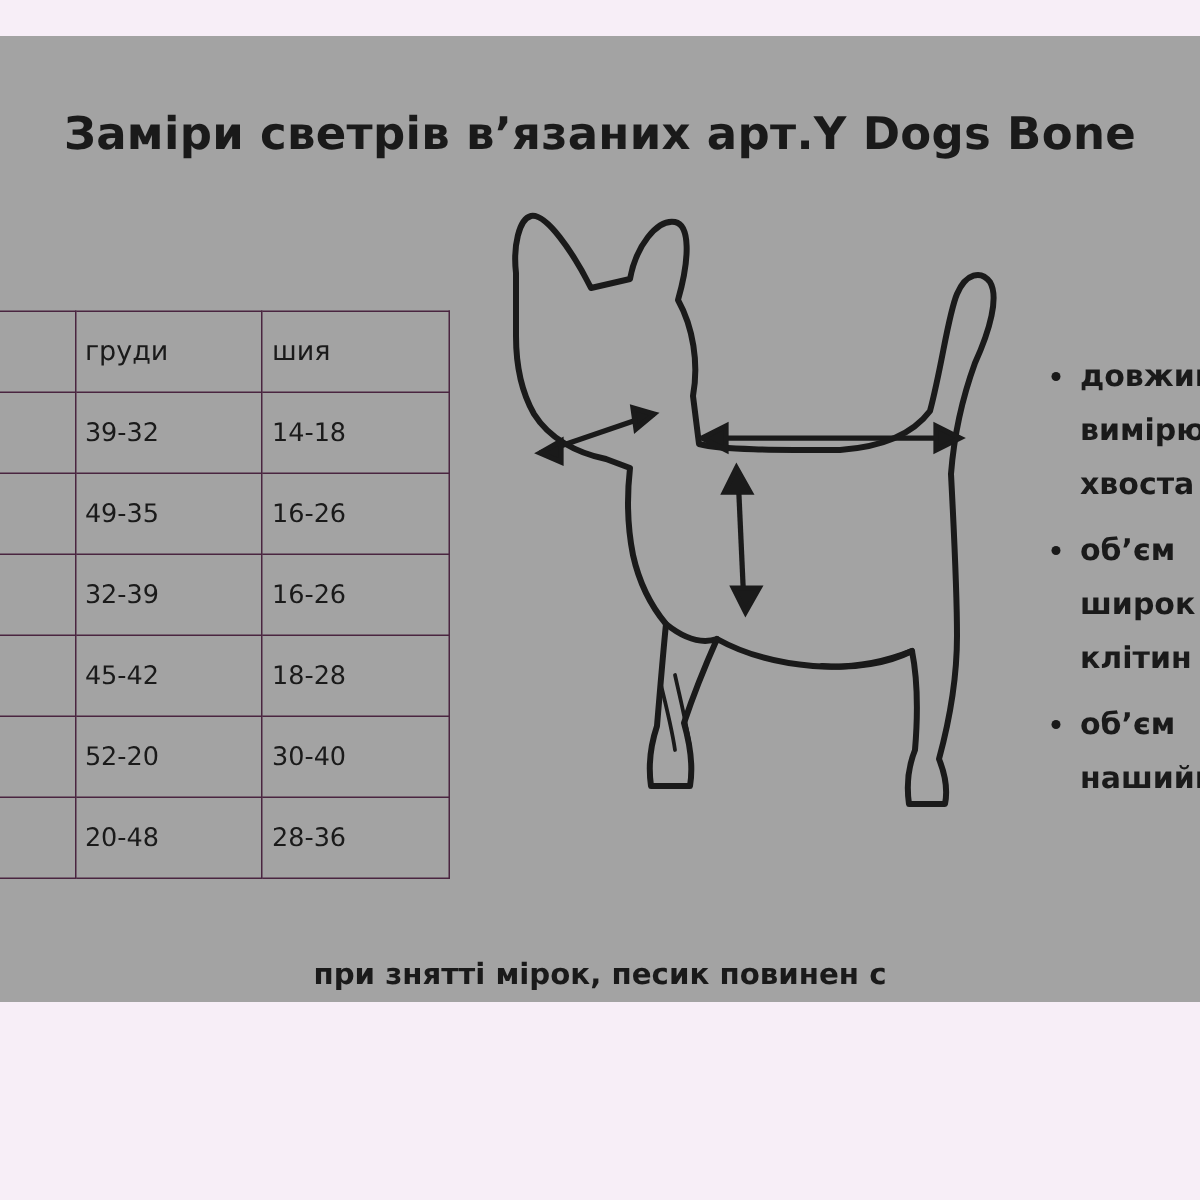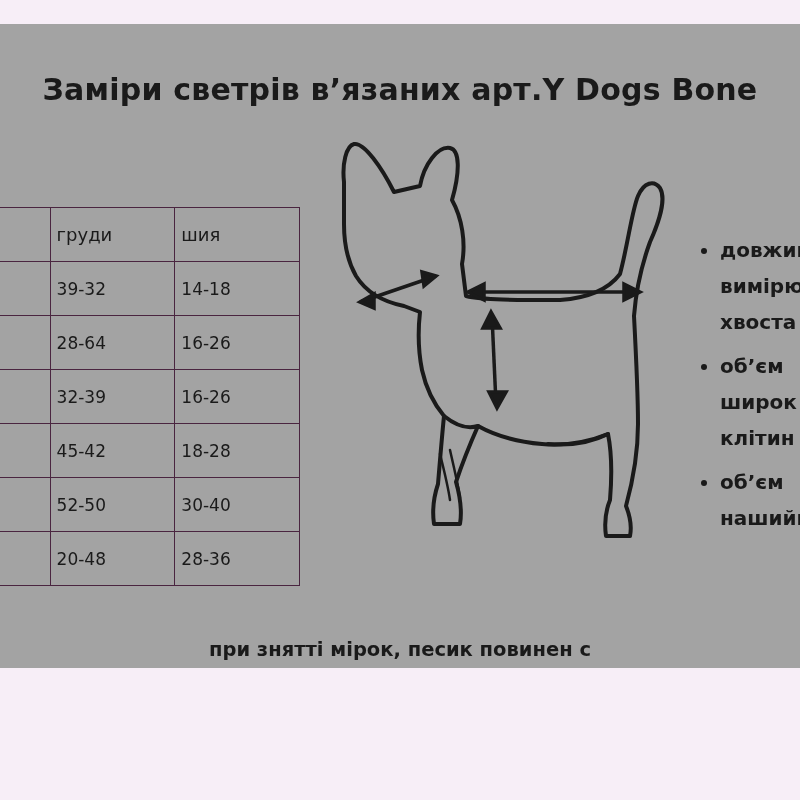--- a/index.html
+++ b/index.html
@@ -128,36 +128,36 @@
       </tr>
     </thead>
     <tbody>
       <tr>
         <td></td>
         <td>39-32</td>
         <td>14-18</td>
       </tr>
       <tr>
         <td></td>
-        <td>28-64</td>
+        <td>49-35</td>
         <td>16-26</td>
       </tr>
       <tr>
         <td></td>
         <td>32-39</td>
         <td>16-26</td>
       </tr>
       <tr>
         <td></td>
         <td>45-42</td>
         <td>18-28</td>
       </tr>
       <tr>
         <td></td>
-        <td>52-50</td>
+        <td>52-20</td>
         <td>30-40</td>
       </tr>
       <tr>
         <td></td>
         <td>20-48</td>
         <td>28-36</td>
       </tr>
     </tbody>
   </table>
 

